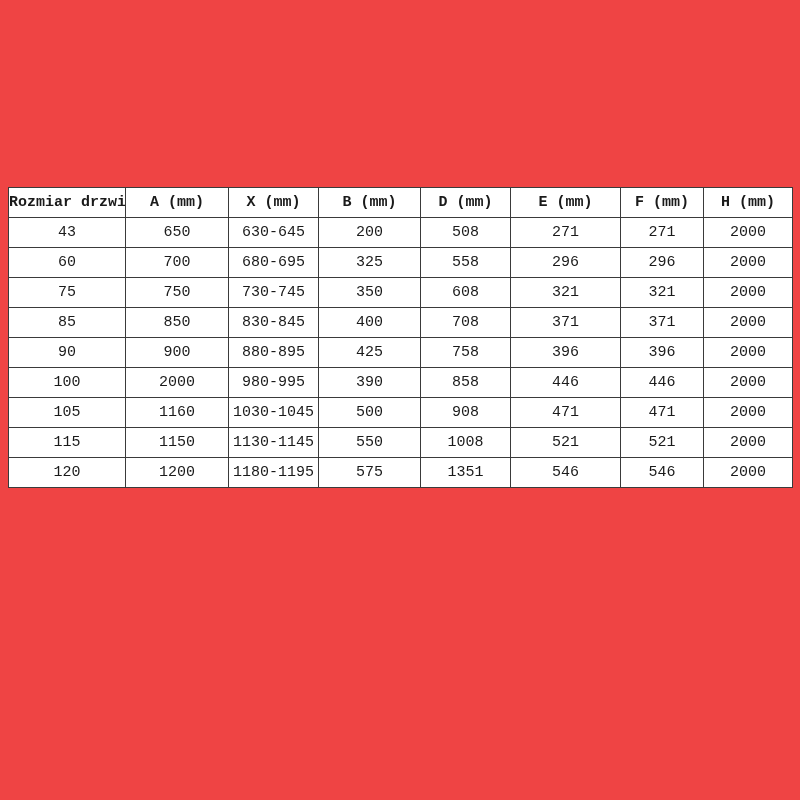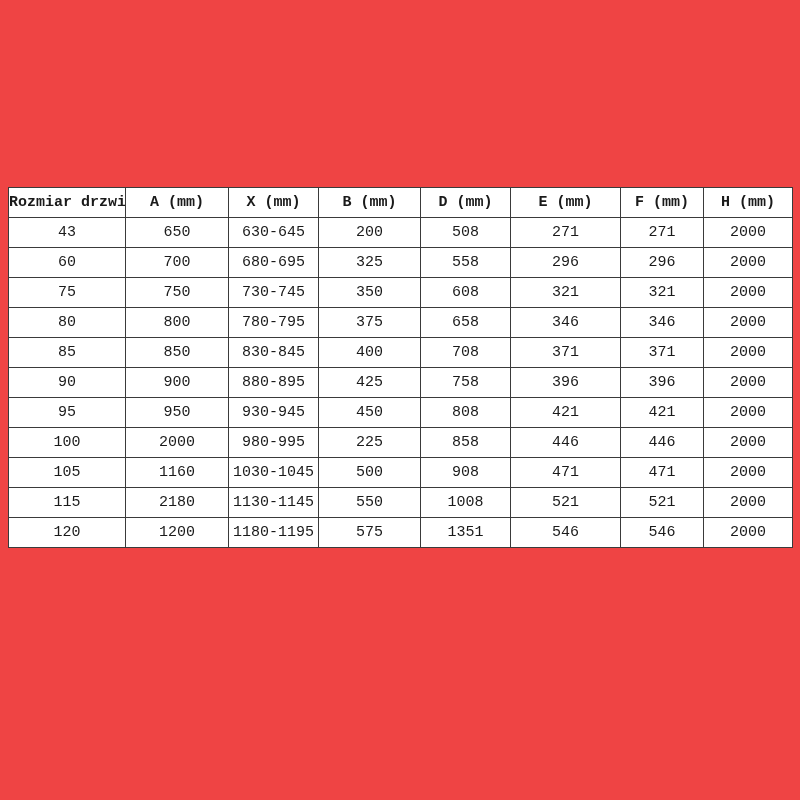--- a/index.html
+++ b/index.html
@@ -102,82 +102,62 @@
           <td>75</td>
           <td>750</td>
           <td>730-745</td>
           <td>350</td>
           <td>608</td>
           <td>321</td>
           <td>321</td>
           <td>2000</td>
         </tr>
         <tr>
-          <td>80</td>
-          <td>800</td>
-          <td>780-795</td>
-          <td>375</td>
-          <td>658</td>
-          <td>346</td>
-          <td>346</td>
-          <td>2000</td>
-        </tr>
-        <tr>
           <td>85</td>
           <td>850</td>
           <td>830-845</td>
           <td>400</td>
           <td>708</td>
           <td>371</td>
           <td>371</td>
           <td>2000</td>
         </tr>
         <tr>
           <td>90</td>
           <td>900</td>
           <td>880-895</td>
           <td>425</td>
           <td>758</td>
           <td>396</td>
           <td>396</td>
           <td>2000</td>
         </tr>
         <tr>
-          <td>95</td>
-          <td>950</td>
-          <td>930-945</td>
-          <td>450</td>
-          <td>808</td>
-          <td>421</td>
-          <td>421</td>
-          <td>2000</td>
-        </tr>
-        <tr>
           <td>100</td>
           <td>2000</td>
           <td>980-995</td>
-          <td>225</td>
+          <td>390</td>
           <td>858</td>
           <td>446</td>
           <td>446</td>
           <td>2000</td>
         </tr>
         <tr>
           <td>105</td>
           <td>1160</td>
           <td>1030-1045</td>
           <td>500</td>
           <td>908</td>
           <td>471</td>
           <td>471</td>
           <td>2000</td>
         </tr>
         <tr>
           <td>115</td>
-          <td>2180</td>
+          <td>1150</td>
           <td>1130-1145</td>
           <td>550</td>
           <td>1008</td>
           <td>521</td>
           <td>521</td>
           <td>2000</td>
         </tr>
         <tr>
           <td>120</td>
           <td>1200</td>

